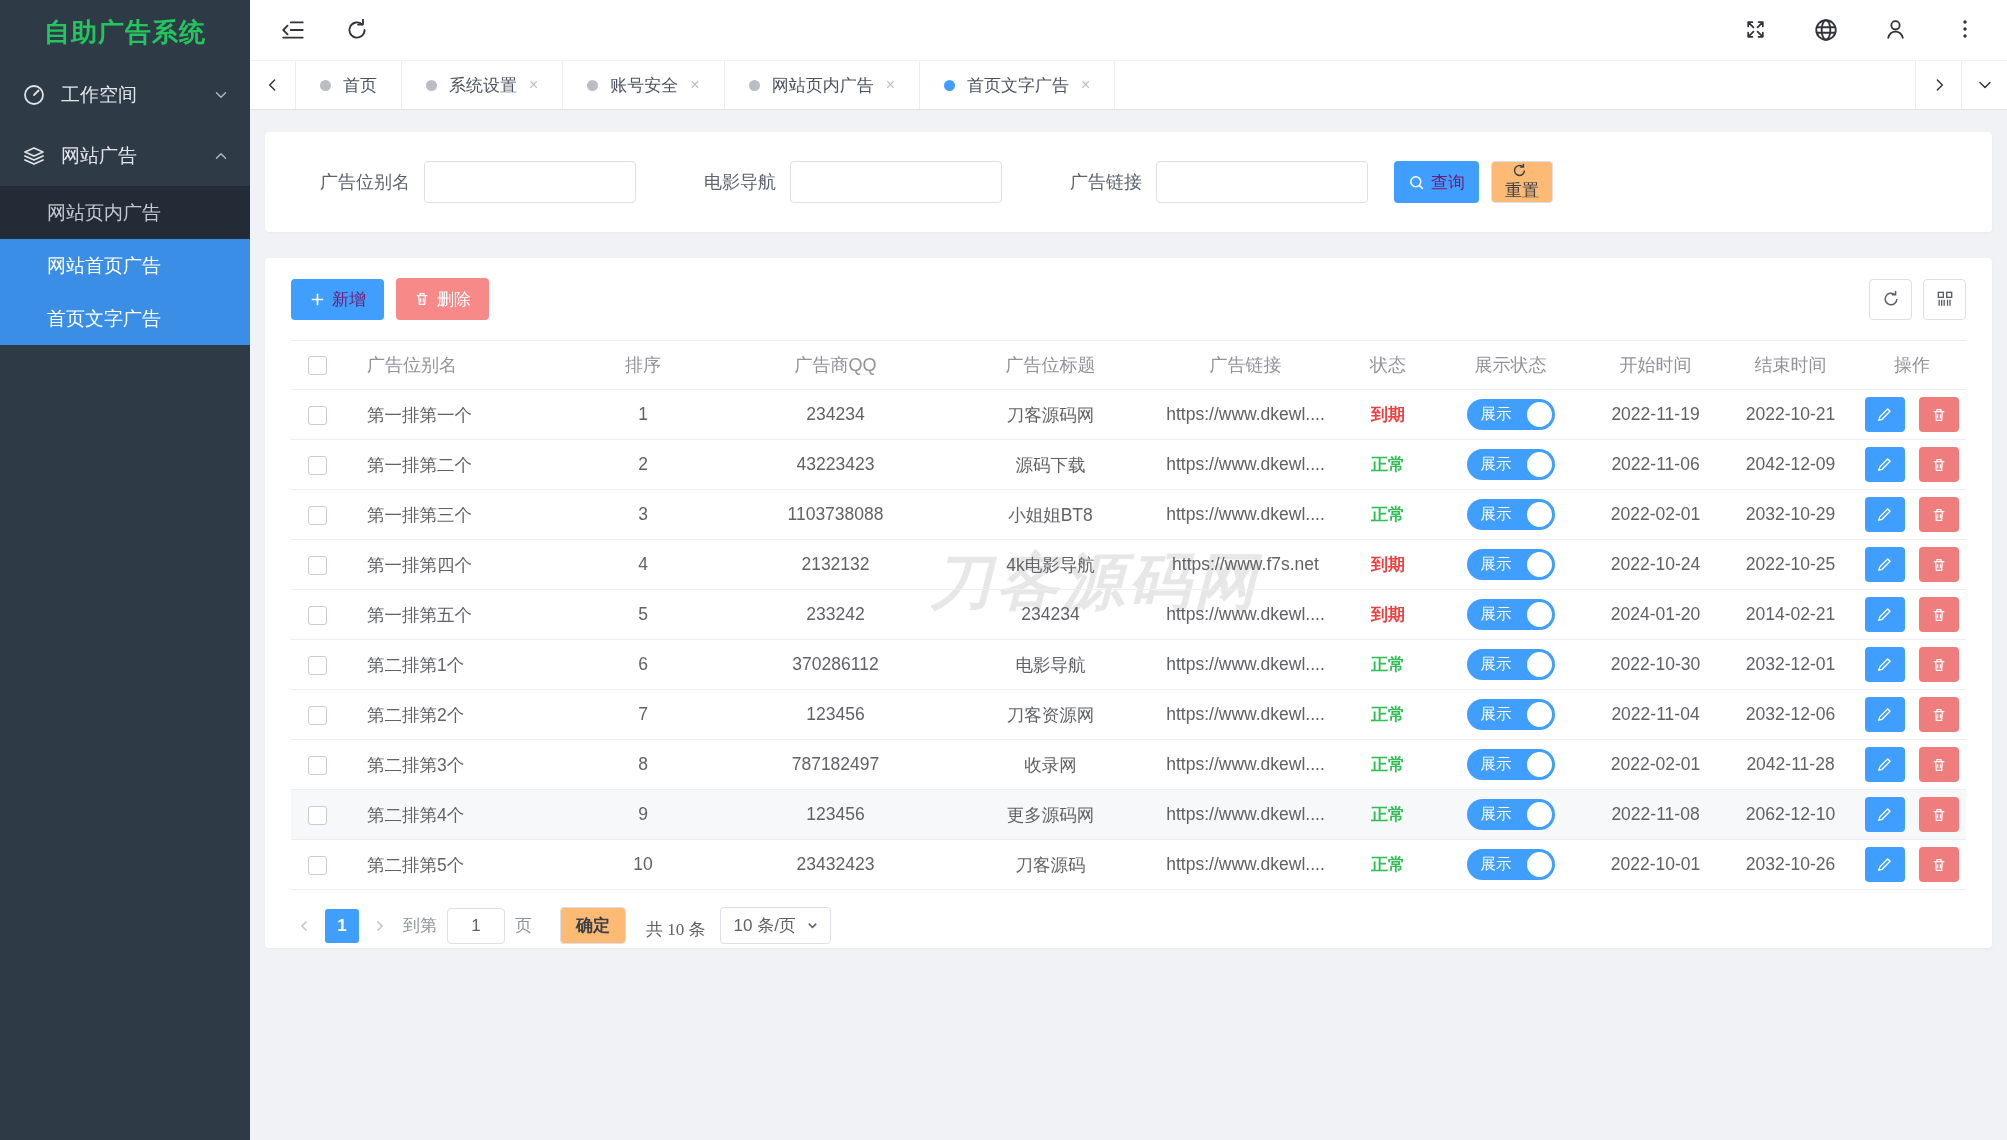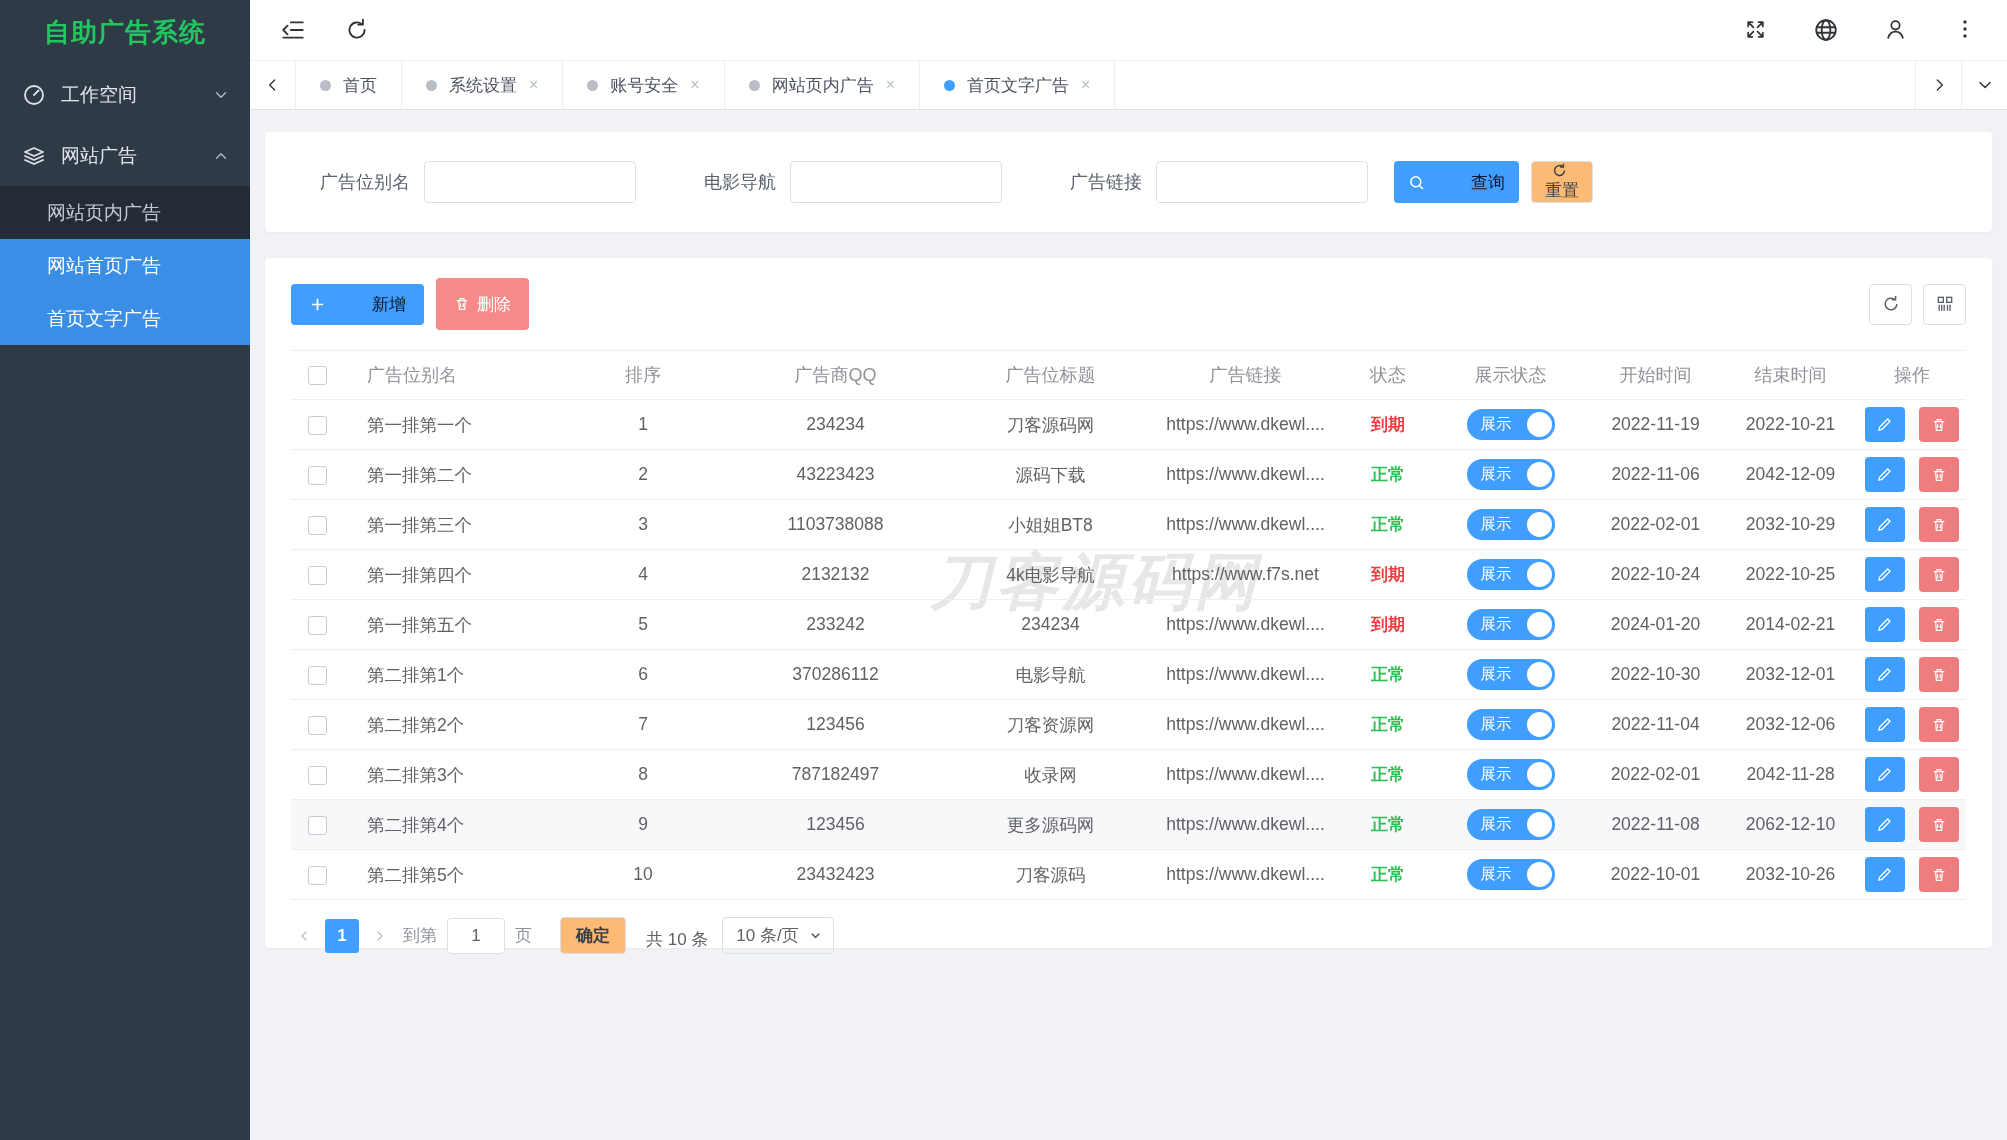--- a/index.html
+++ b/index.html
@@ -46,31 +46,31 @@
 
   
   .card { background:#fff; border-radius:4px; box-shadow:0 1px 3px rgba(0,0,0,.04); }
   .search-card { height:100px; display:flex; align-items:center; padding:0 30px 0 55px; }
   .sf-group { display:flex; align-items:center; margin-right:68px; }
   .sf-label { font-size:18px; color:#5c6470; margin-right:14px; white-space:nowrap; }
   .sf-input { width:212px; height:42px; border:1px solid #dcdfe6; border-radius:4px; outline:none;
               font-size:17px; padding:0 12px; color:#606266; }
   .btn { display:inline-flex; align-items:center; justify-content:center; border-radius:4px;
          font-size:17px; cursor:pointer; border:1px solid transparent; }
-  .btn-primary { background:#409eff; color:#0f172a;gap:40px; }
+  .btn-primary { background:#409eff; color:#701a75; }
   .btn-plain { background:#fdba74; color:#3a3f47; border-color:#dcdfe6;flex-direction:column; }
   .btn-query { height:42px; padding:0 13px; margin-left:26px; }
   .btn-reset { height:42px; padding:0 13px; margin-left:12px; }
   .btn .bicon { width:17px; height:17px; margin-right:6px; display:inline-flex; }
 
   
   .table-card { margin-top:26px; padding:20px 26px 26px; position:relative; height:690px; }
   .t-toolbar { display:flex; align-items:center; }
   .btn-add { height:41px; padding:0 17px; font-size:17px; }
-  .btn-del { height:52px; padding:0 17px; font-size:17px; background:#f78989; color:#fff; margin-left:12px; }
+  .btn-del { height:42px; padding:0 17px; font-size:17px; background:#f78989; color:#fff; margin-left:12px; }
   .tool-right { margin-left:auto; display:flex; }
   .icon-btn { width:43px; height:41px; border:1px solid #dcdfe6; border-radius:4px; background:#fff;
               display:flex; align-items:center; justify-content:center; cursor:pointer; margin-left:11px; }
 
   table { width:100%; border-collapse:collapse; table-layout:fixed; margin-top:20px; position:relative; z-index:1; }
   th { height:49px; font-weight:normal; font-size:18px; color:#909399;
        border-top:1px solid #ebeef5; border-bottom:1px solid #ebeef5; text-align:center; }
   td { height:50px; font-size:17.5px; color:#606266; border-bottom:1px solid #ebeef5;
        text-align:center; overflow:hidden; white-space:nowrap; text-overflow:ellipsis; }
   th.al, td.al { text-align:left; padding-left:24px; }
@@ -92,21 +92,21 @@
 
   
   .pager { margin-top:17px; display:flex; align-items:center; font-size:17px; color:#606266; position:relative; z-index:1; }
   .pg-arrow { width:28px; display:flex; justify-content:center; color:#c0c4cc; cursor:pointer; }
   .pg-num { min-width:34px; height:34px; background:#409eff; color:#fff; border-radius:3px;
             display:flex; align-items:center; justify-content:center; margin:0 6px; font-weight:bold; cursor:pointer; }
   .pg-text { color:#8e949c; margin:0 10px; }
   .pg-input { width:58px; height:36px; border:1px solid #dcdfe6; border-radius:4px; text-align:center;
               font-size:17px; color:#606266; outline:none; }
   .pg-confirm { height:37px; padding:0 15px; margin:0 14px 0 18px; font-weight:bold; font-size:17px; }
-  .pg-total { margin:8px 14px 0 6px; }
+  .pg-total { margin:8px 14px 0 6px;font-family:Liberation Serif, serif; }
   .pg-select { height:37px; border:1px solid #dcdfe6; border-radius:4px; display:flex; align-items:center;
                padding:0 10px 0 13px; cursor:pointer; }
   .pg-select .sel-caret { margin-left:9px; display:inline-flex; }
 
   .watermark { position:absolute; left:590px; top:282px; width:480px; text-align:center; z-index:0;
                font-size:62px; font-weight:bold; font-style:italic; color:rgba(120,120,120,.18);
                letter-spacing:4px; pointer-events:none; user-select:none; }
 </style>
 </head>
 <body>

